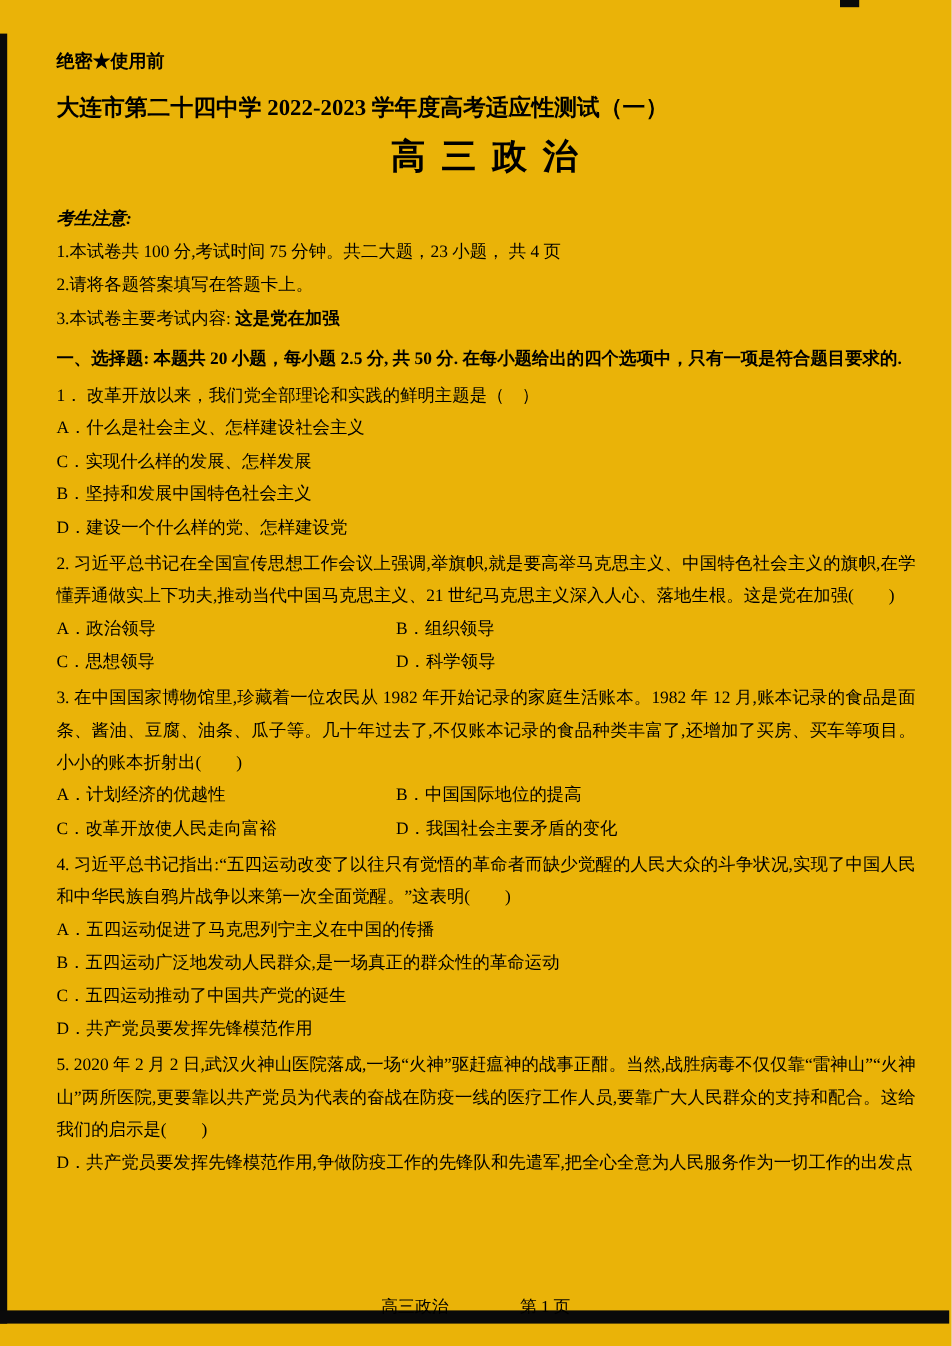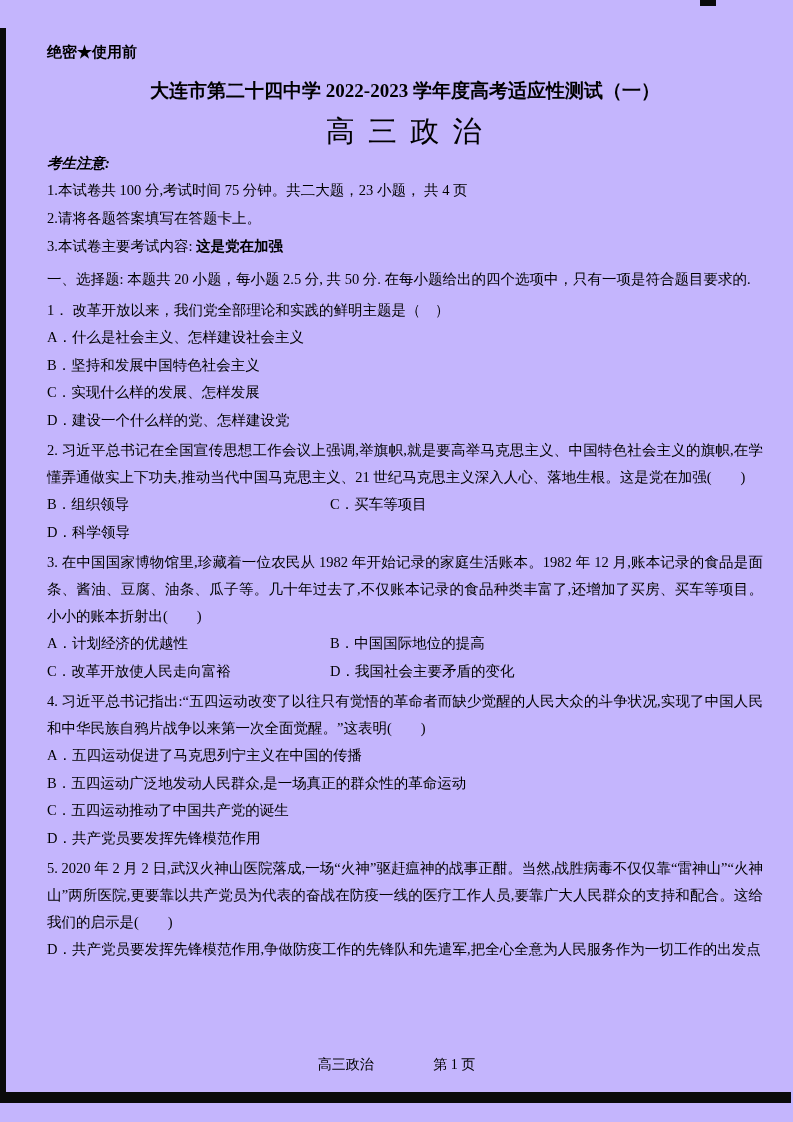--- a/index.html
+++ b/index.html
@@ -5,47 +5,47 @@
   * { margin: 0; padding: 0; box-sizing: border-box; }
   html, body { background: #e8e8e8; }
   body {
     width: 793px; height: 1122px;
     font-family: "Liberation Serif", "DejaVu Serif", serif;
     color: #000;
   }
   .page {
     position: relative;
     width: 793px; height: 1122px;
-    background: #c4b5fd;
+    background: #eab308;
     overflow: hidden;
   }
   
   .edge-left   { position: absolute; left: 0; top: 28px; width: 6px; height: 1075px; background: #0a0a0a; }
   .edge-bottom { position: absolute; left: 0; top: 1092px; width: 791px; height: 11px; background: #0a0a0a; }
   .edge-topmark{ position: absolute; left: 700px; top: 0; width: 16px; height: 6px; background: #0a0a0a; }
 
   .content { position: absolute; left: 47px; top: 42px; width: 716px; }
 
   .classification { font-weight: bold; font-size: 15px; line-height: 20px; margin-bottom: 16px; }
-  .exam-title { text-align: center; font-size: 19px; font-weight: bold; line-height: 26px; margin-bottom: 8px; }
-  .subject-title { text-align: center; font-size: 29px; font-weight: normal; letter-spacing: 3px; line-height: 38px; }
+  .exam-title { text-align: left; font-size: 19px; font-weight: bold; line-height: 26px; margin-bottom: 8px; }
+  .subject-title { text-align: center; font-size: 29px; font-weight: bold; letter-spacing: 3px; line-height: 38px; margin-bottom: 20px; }
 
   .notice-heading { font-weight: bold; font-style: italic; font-size: 14.5px; line-height: 26px; }
   .notice-line { font-size: 14.5px; line-height: 28px; }
   .b { font-weight: bold; }
 
-  .section-header { font-weight: normal; font-size: 14.5px; line-height: 30px; margin-top: 4px; text-align: justify; }
+  .section-header { font-weight: bold; font-size: 14.5px; line-height: 30px; margin-top: 4px; text-align: justify; }
 
   .question { margin-top: 3px; font-family: Liberation Serif, serif; }
   .stem { font-size: 14.5px; line-height: 27px; text-align: justify; overflow-wrap: break-word; }
   .options .option { font-size: 14.5px; line-height: 27.5px; }
   .options.grid2 { display: grid; grid-template-columns: 283px 1fr; }
 
   .footer {
-    position: absolute; left: 0; top: 1055px; width: 793px;
+    position: absolute; left: 0; top: 1080px; width: 793px;
     text-align: center; font-size: 14px; line-height: 20px;
   }
   .footer span { margin: 0 28px; }
 </style>
 </head>
 <body>
 
 <div class="page">
   <div class="edge-left"></div>
   <div class="edge-bottom"></div>
@@ -65,31 +65,32 @@
       <span>3.本试卷主要考试内容:</span>
       <span class="b">这是党在加强</span>
     </div>
 
     <div class="section-header">一、选择题: 本题共 20 小题，每小题 2.5 分, 共 50 分. 在每小题给出的四个选项中，只有一项是符合题目要求的.</div>
 
     <div class="question">
       <p class="stem">1． 改革开放以来，我们党全部理论和实践的鲜明主题是（　）</p>
       <div class="options stacked">
         <div class="option">A．什么是社会主义、怎样建设社会主义</div>
+        <div class="option">C．实现什么样的发展、怎样发展</div>
         <div class="option">B．坚持和发展中国特色社会主义</div>
-        <div class="option">C．实现什么样的发展、怎样发展</div>
         <div class="option">D．建设一个什么样的党、怎样建设党</div>
       </div>
     </div>
 
     <div class="question">
       <p class="stem">2. 习近平总书记在全国宣传思想工作会议上强调,举旗帜,就是要高举马克思主义、中国特色社会主义的旗帜,在学懂弄通做实上下功夫,推动当代中国马克思主义、21 世纪马克思主义深入人心、落地生根。这是党在加强(　　)</p>
       <div class="options grid2">
+        <div class="option">A．政治领导</div>
         <div class="option">B．组织领导</div>
-        <div class="option">C．买车等项目</div>
+        <div class="option">C．思想领导</div>
         <div class="option">D．科学领导</div>
       </div>
     </div>
 
     <div class="question">
       <p class="stem">3. 在中国国家博物馆里,珍藏着一位农民从 1982 年开始记录的家庭生活账本。1982 年 12 月,账本记录的食品是面条、酱油、豆腐、油条、瓜子等。几十年过去了,不仅账本记录的食品种类丰富了,还增加了买房、买车等项目。小小的账本折射出(　　)</p>
       <div class="options grid2">
         <div class="option">A．计划经济的优越性</div>
         <div class="option">B．中国国际地位的提高</div>
         <div class="option">C．改革开放使人民走向富裕</div>

